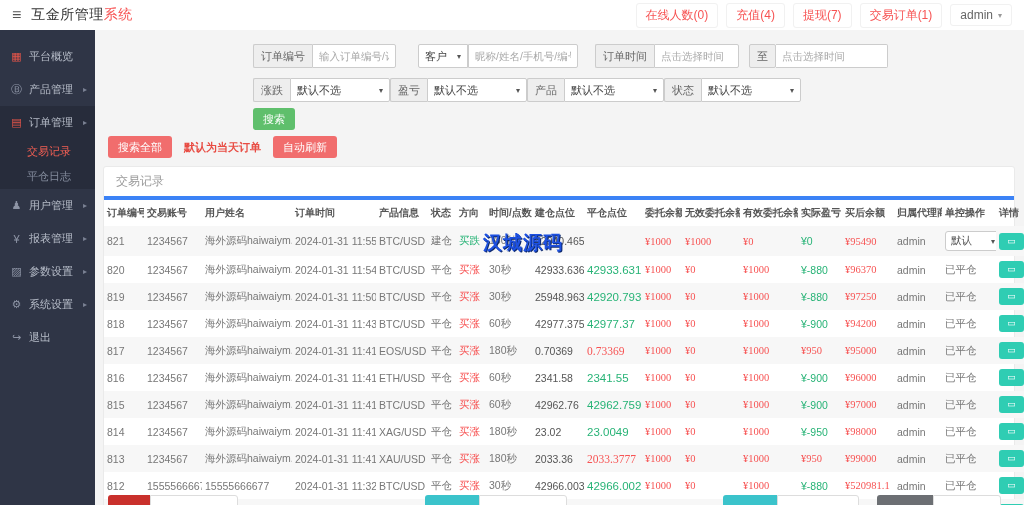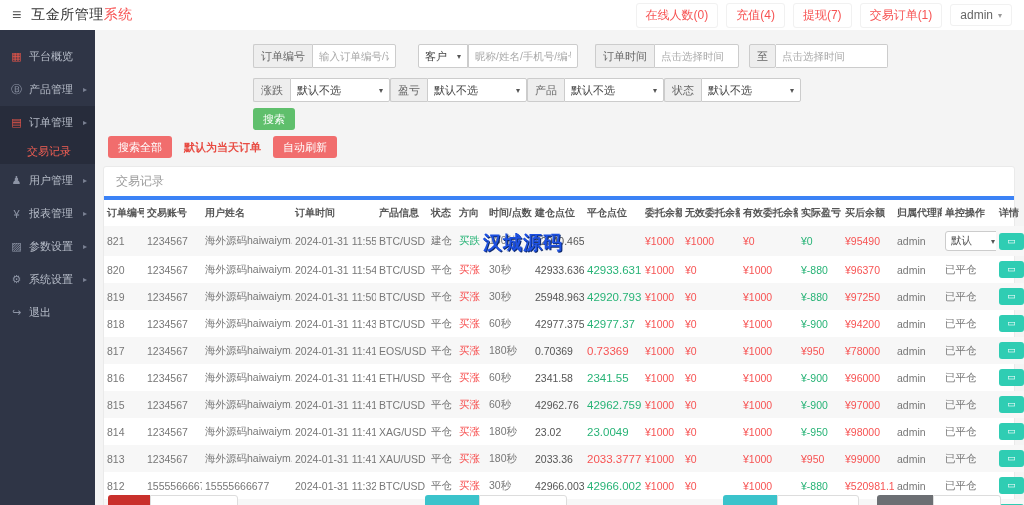--- a/index.html
+++ b/index.html
@@ -61,21 +61,21 @@
 
   
   .card { margin-top:8px; background:#fff; border:1px solid #eaeaea; border-radius:3px; }
   .card-title { padding:6px 12px; font-size:12px; color:#9b9b9b; border-bottom:4px solid #3b82f6; }
   table { width:100%; border-collapse:collapse; table-layout:fixed; }
   th { font-size:10px; color:#555; text-align:left; font-weight:bold; padding:6px 3px;
     white-space:nowrap; overflow:hidden; }
   td { font-size:10.5px; padding:5px 3px; white-space:nowrap; overflow:hidden; }
   tbody tr:nth-child(odd) { background:#f7f7f7; }
   .c-dim { color:#777; } .c-dark { color:#555; }
-  .c-red { color:#f75353; } .c-green { color:#27b376; }
+  .c-red { color:#f75353;font-family:Liberation Serif, serif; } .c-green { color:#27b376; }
   td.close-cell { font-size:11.5px; }
   .mini-select { display:inline-flex; align-items:center; justify-content:space-between;
     border:1px solid #ccc; border-radius:3px; background:#fff; padding:2px 5px; width:56px;
     font-size:10.5px; color:#555; cursor:pointer; }
   .mini-select .caret { font-size:8px; color:#555; }
   .detail-btn { width:25px; height:17px; background:#2fcdb3; border:none; border-radius:3px;
     color:#fff; font-size:9px; line-height:1; cursor:pointer; display:flex; align-items:center;
     justify-content:center; }
 
   
@@ -120,20 +120,21 @@
       <span class="side-icon">Ⓑ</span>
       <span class="side-label">产品管理</span>
       <span class="side-arrow">▸</span>
     </div>
     <div class="side-item open">
       <span class="side-icon" style="color: rgb(230, 85, 74);">▤</span>
       <span class="side-label">订单管理</span>
       <span class="side-arrow">▸</span>
     </div>
     <div class="side-sub active"><span class="side-label">交易记录</span></div>
+    <div class="side-sub"><span class="side-label">平仓日志</span></div>
     <div class="side-item">
       <span class="side-icon">♟</span>
       <span class="side-label">用户管理</span>
       <span class="side-arrow">▸</span>
     </div>
     <div class="side-item">
       <span class="side-icon">¥</span>
       <span class="side-label">报表管理</span>
       <span class="side-arrow">▸</span>
     </div>
@@ -359,21 +360,21 @@
             <td class="c-dim">EOS/USD</td>
             <td class="c-dim">平仓</td>
             <td class="c-red">买涨</td>
             <td class="c-dim">180秒</td>
             <td class="c-dark">0.70369</td>
             <td class="c-red close-cell">0.73369</td>
             <td class="c-red">¥1000</td>
             <td class="c-red">¥0</td>
             <td class="c-red">¥1000</td>
             <td class="c-red">¥950</td>
-            <td class="c-red">¥78000</td>
+            <td class="c-red">¥95000</td>
             <td class="c-dim">admin</td>
             <td><span class="c-dim">已平仓</span></td>
             <td>
               <button class="detail-btn">▭</button>
             </td>
           </tr>
           <tr>
             <td class="c-dim">816</td>
             <td class="c-dim">1234567</td>
             <td class="c-dim">海外源码haiwaiym.com</td>

